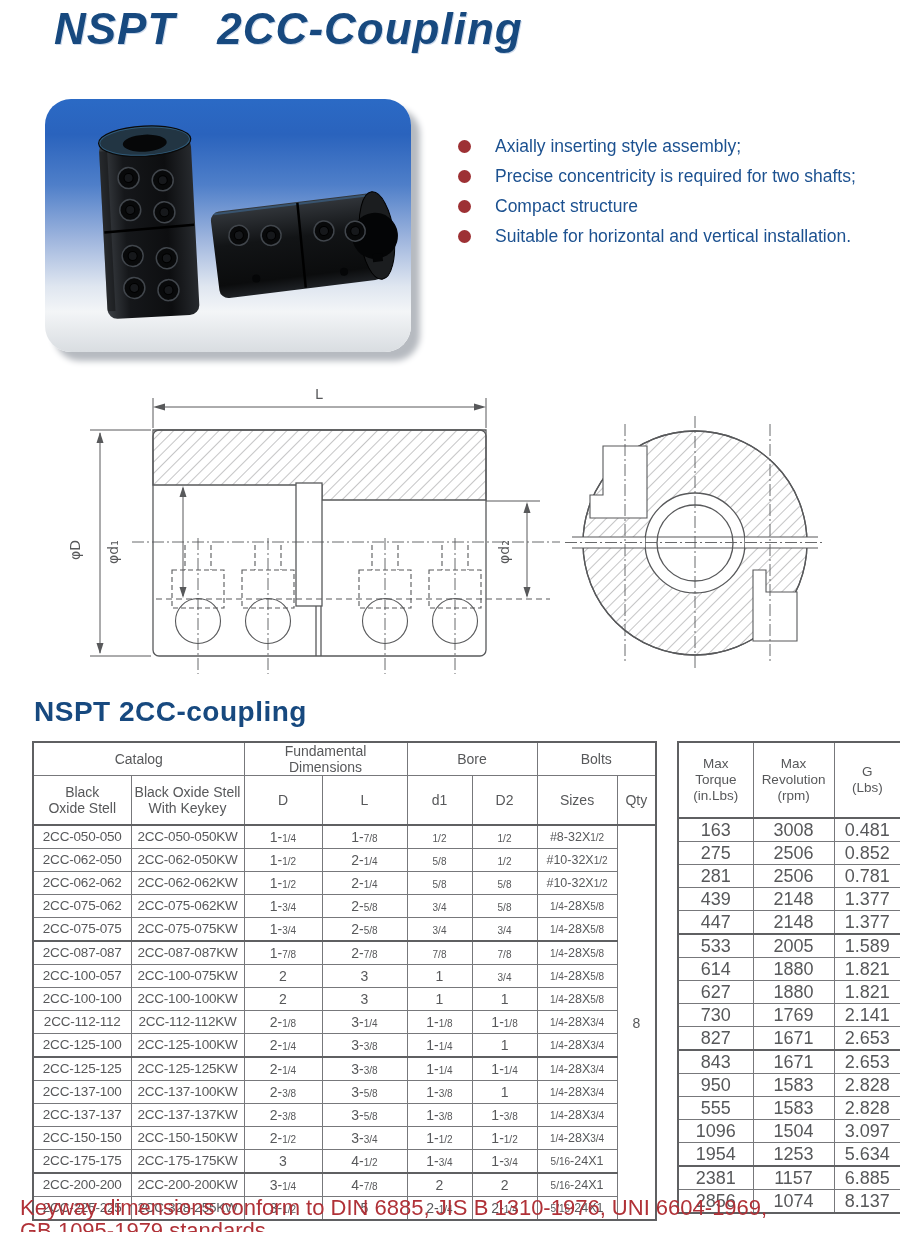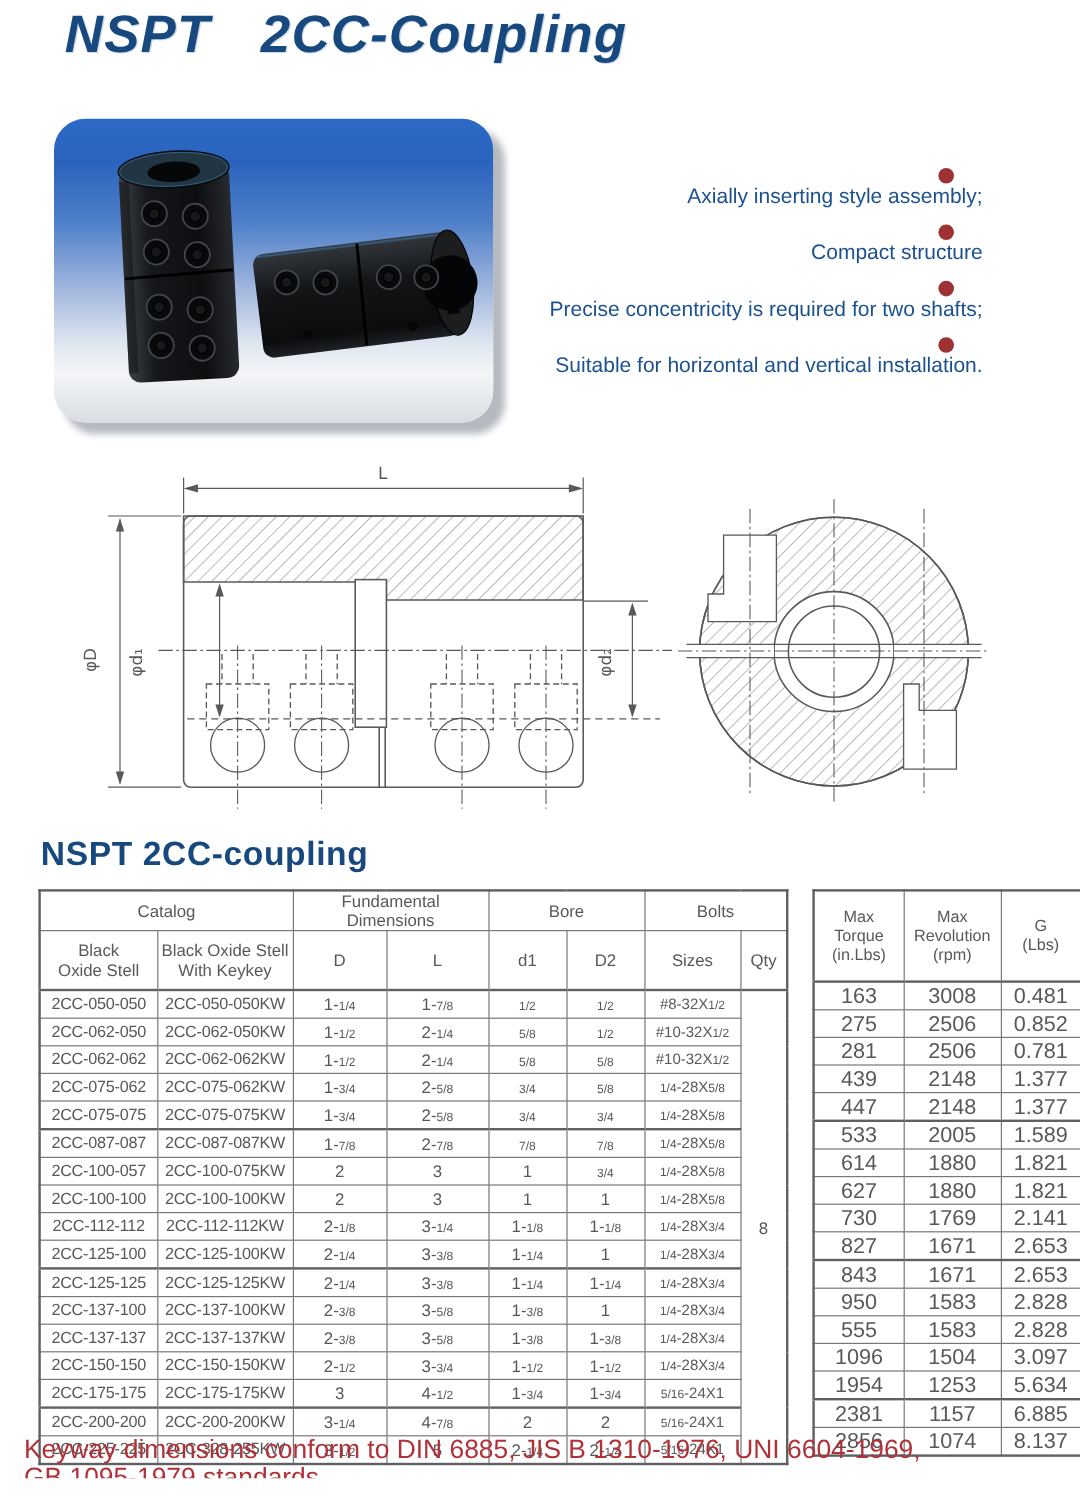--- a/index.html
+++ b/index.html
@@ -14,21 +14,21 @@
 
   
   .photo{position:absolute;left:45px;top:99px;width:366px;height:253px;border-radius:26px;
          background:linear-gradient(180deg,#2b6ac5 0%,#2a63bd 14%,#4f7fc9 34%,#9db4dd 55%,
                     #dfe6f0 74%,#f3f5f7 84%,#d9dde1 100%);
          box-shadow:9px 9px 6px #b6bac0;}
   .photo svg{display:block;}
 
   
   .features{position:absolute;left:458px;top:136px;margin:0;padding:0;list-style:none;}
-  .features li{display:flex;align-items:flex-end;margin-bottom:9px;line-height:21px;flex-direction:column;}
+  .features li{display:flex;align-items:flex-start;margin-bottom:9px;line-height:21px;}
   .dot{flex:0 0 13px;width:13px;height:13px;border-radius:50%;background:#9d3134;
        margin-top:4px;margin-right:24px;}
   .ftext{font-size:17.5px;color:#1c5190;}
 
   
   .drawing{position:absolute;left:20px;top:380px;}
 
   
   .section{position:absolute;left:34px;top:696px;margin:0;font-size:28px;font-weight:bold;
            color:#17497f;letter-spacing:0.5px;}
@@ -140,25 +140,25 @@
     </svg>
   </div>
 
   <ul class="features">
     <li>
         <span class="dot"></span>
         <span class="ftext">Axially inserting style assembly;</span>
       </li>
     <li>
         <span class="dot"></span>
-        <span class="ftext">Compact structure</span>
+        <span class="ftext">Precise concentricity is required for two shafts;</span>
       </li>
     <li>
         <span class="dot"></span>
-        <span class="ftext">Precise concentricity is required for two shafts;</span>
+        <span class="ftext">Compact structure</span>
       </li>
     <li>
         <span class="dot"></span>
         <span class="ftext">Suitable for horizontal and vertical installation.</span>
       </li>
   </ul>
 
   <svg class="drawing" width="860" height="312" viewBox="0 0 860 312" font-family="DejaVu Sans, sans-serif" font-size="14" fill="#58595b">
     <defs>
       <pattern id="h1" patternUnits="userSpaceOnUse" width="8" height="8" patternTransform="rotate(45)">

